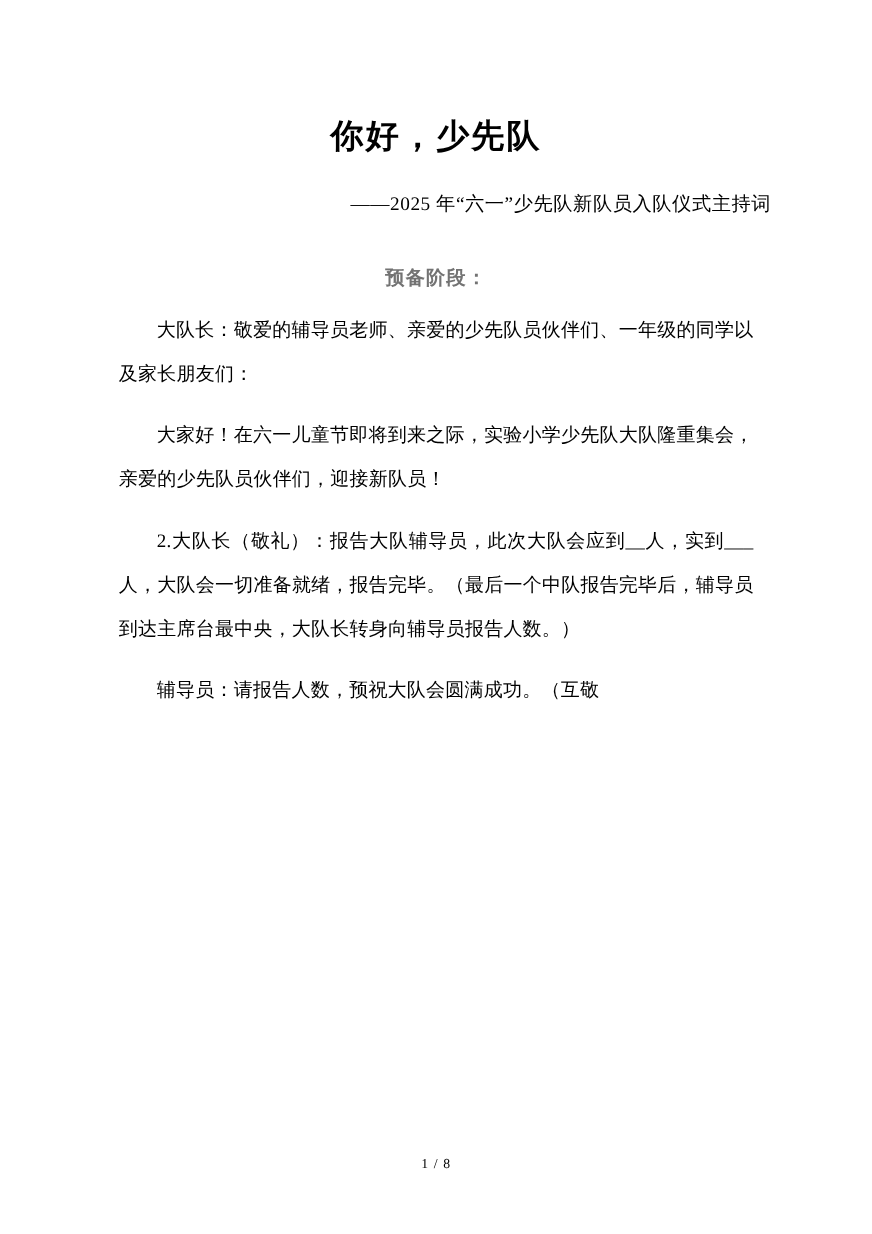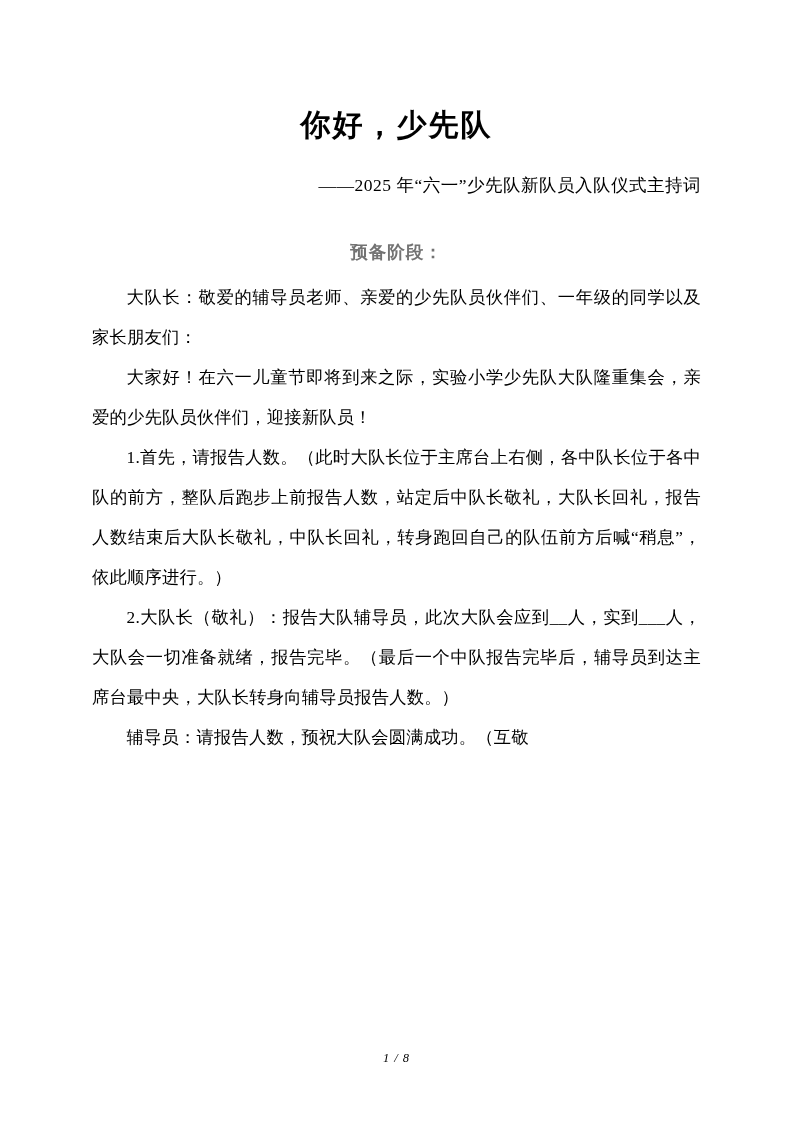--- a/index.html
+++ b/index.html
@@ -47,47 +47,45 @@
     font-weight: bold;
     margin: 42px 0 14px 0;
     letter-spacing: 1px;
   }
   .para {
     font-size: 17.3px;
     line-height: 40px;
     text-align: justify;
     text-justify: inter-ideograph;
     text-indent: 2em;
-    margin: 0;
+    margin: 16px;
     letter-spacing: 0.2px;
   }
   .page-number {
     position: absolute;
     left: 0;
     right: 0;
     bottom: 56px;
     text-align: center;
     font-size: 12.5px;
     font-family: "Liberation Serif", serif;
     color: #000;
     letter-spacing: 1px;
-    font-style: italic;
   }
 </style>
 </head>
 <body>
 
 <div class="page">
 
   <h1 class="doc-title">你好，少先队</h1>
 
   <div class="doc-subtitle">——2025 年“六一”少先队新队员入队仪式主持词</div>
 
   <div class="section-heading">预备阶段：</div>
 
   <p class="para">大队长：敬爱的辅导员老师、亲爱的少先队员伙伴们、一年级的同学以及家长朋友们：</p>
   <p class="para">大家好！在六一儿童节即将到来之际，实验小学少先队大队隆重集会，亲爱的少先队员伙伴们，迎接新队员！</p>
-  <p class="para">1.首先，请报告人数。（此时大队长位于主席台上右侧，各中队长位于各中队的前方，整队后跑步上前报告人数，站定后中队长敬礼，大队长回礼，报告人数结束后大队长敬礼，中队长回礼，转身跑回自己的队伍前方后喊“稍息”，依此顺序进行。）</p>
   <p class="para">2.大队长（敬礼）：报告大队辅导员，此次大队会应到__人，实到___人，大队会一切准备就绪，报告完毕。（最后一个中队报告完毕后，辅导员到达主席台最中央，大队长转身向辅导员报告人数。）</p>
   <p class="para">辅导员：请报告人数，预祝大队会圆满成功。（互敬</p>
 
   <div class="page-number">1 / 8</div>
 </div>
 
 </body></html>

